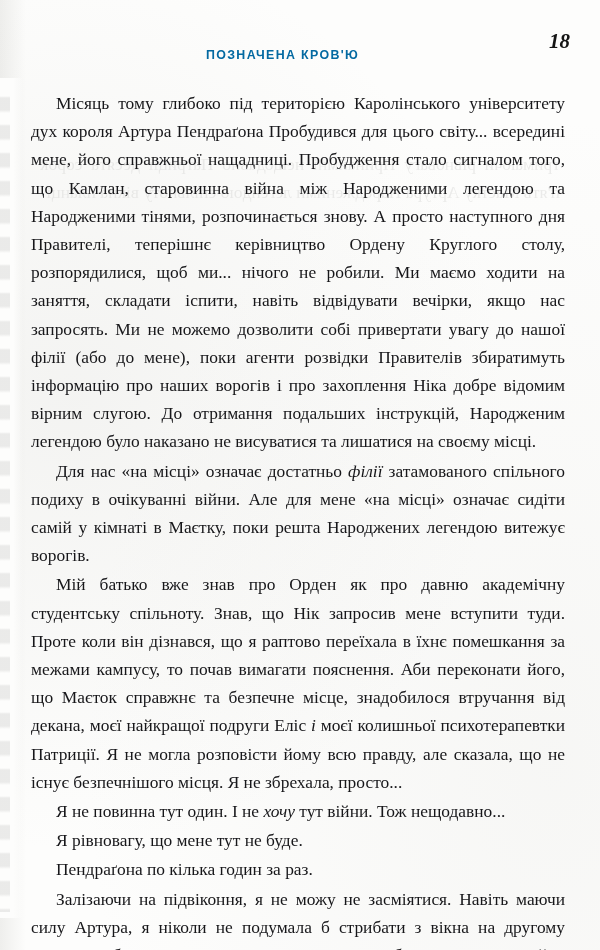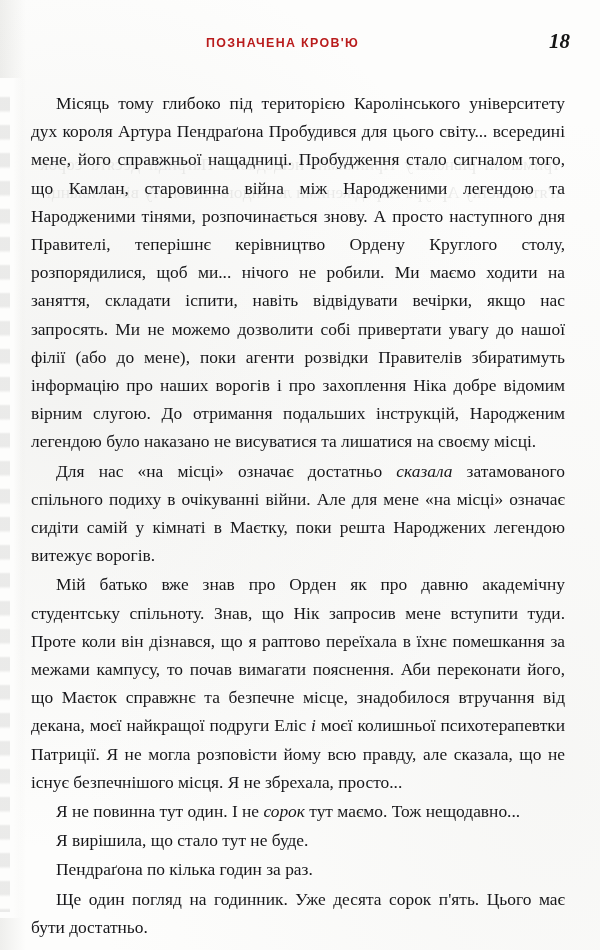--- a/index.html
+++ b/index.html
@@ -54,26 +54,26 @@
     position: absolute;
     left: 30px;
     right: 30px;
     top: 36px;
     height: 22px;
     z-index: 3;
   }
   #header-title {
     position: absolute;
     left: 176px;
-    top: 0;
+    top: 12px;
     font-family: "Liberation Sans", "DejaVu Sans", sans-serif;
     font-size: 12.4px;
     font-weight: 600;
     letter-spacing: 1.35px;
-    color: #b91c1c;
+    color: #0369a1;
     white-space: nowrap;
   }
   #page-number {
     position: absolute;
     right: 0;
     top: -7px;
     font-family: "Liberation Serif", "DejaVu Serif", serif;
     font-style: italic;
     font-weight: 700;
     font-size: 21px;
@@ -156,42 +156,39 @@
     <div id="page-number">18</div>
   </div>
 
   <div id="body-text">
 
     <p class="para">
       <span>Місяць тому глибоко під територією Каролінського університету дух короля Артура Пендраґона Пробудився для цього світу... всередині мене, його справжньої нащадниці. Пробудження стало сигналом того, що Камлан, старовинна війна між Народженими легендою та Народженими тінями, розпочинається знову. А просто наступного дня Правителі, теперішнє керівництво Ордену Круглого столу, розпорядилися, щоб ми... нічого не робили. Ми маємо ходити на заняття, складати іспити, навіть відвідувати вечірки, якщо нас запросять. Ми не можемо дозволити собі привертати увагу до нашої філії (або до мене), поки агенти розвідки Правителів збиратимуть інформацію про наших ворогів і про захоплення Ніка добре відомим вірним слугою. До отримання подальших інструкцій, Народженим легендою було наказано не висуватися та лишатися на своєму місці.</span>
     </p>
 
     <p class="para">
-      <span>Для нас «на місці» означає достатньо </span><em>сказала</em><span> затамованого спільного подиху в очікуванні війни. Але для мене «на місці» означає сидіти самій у кімнаті в Маєтку, поки решта Народжених легендою витежує ворогів.</span>
+      <span>Для нас «на місці» означає достатньо </span><em>філії</em><span> затамованого спільного подиху в очікуванні війни. Але для мене «на місці» означає сидіти самій у кімнаті в Маєтку, поки решта Народжених легендою витежує ворогів.</span>
     </p>
 
     <p class="para">
       <span>Мій батько вже знав про Орден як про давню академічну студентську спільноту. Знав, що Нік запросив мене вступити туди. Проте коли він дізнався, що я раптово переїхала в їхнє помешкання за межами кампусу, то почав вимагати пояснення. Аби переконати його, що Маєток справжнє та безпечне місце, знадобилося втручання від декана, моєї найкращої подруги Еліс </span><em>і</em><span> моєї колишньої психотерапевтки Патриції. Я не могла розповісти йому всю правду, але сказала, що не існує безпечнішого місця. Я не збрехала, просто...</span>
     </p>
 
     <p class="para">
-      <span>Я не повинна тут один. І не </span><em>сорок</em><span> тут маємо. Тож нещодавно...</span>
+      <span>Я не повинна тут один. І не </span><em>хочу</em><span> тут війни. Тож нещодавно...</span>
     </p>
 
     <p class="para">
-      <span>Я вирішила, що стало тут не буде.</span>
+      <span>Я рівновагу, що мене тут не буде.</span>
     </p>
 
     <p class="para">
       <span>Пендраґона по кілька годин за раз.</span>
     </p>
 
-    <p class="para">
-      <span>Ще один погляд на годинник. Уже десята сорок п'ять. Цього має бути достатньо.</span>
-    </p>
 
     <p class="para">
       <span>Залізаючи на підвіконня, я не можу не засміятися. Навіть маючи силу Артура, я ніколи не подумала б стрибати з вікна на другому поверсі, якби не засвідчила того, як Сел вистрибує з третього, ще й зі мною на плечах.</span>
     </p>
 
   </div>
 
   <div id="left-clip"></div>
   <div id="gutter-smudge"></div>
 

